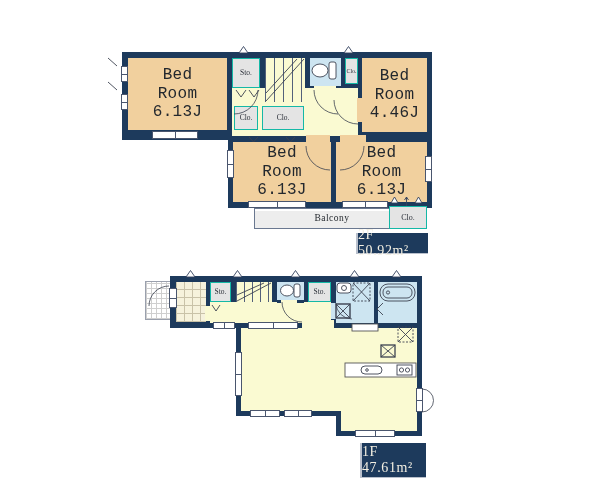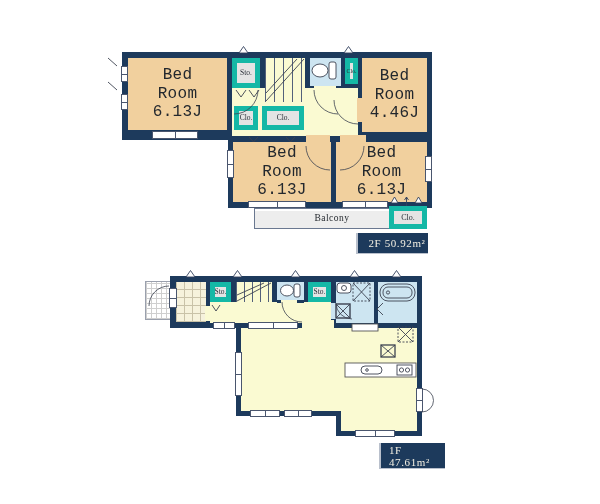--- a/index.html
+++ b/index.html
@@ -4,42 +4,42 @@
 <style>
   html,body{margin:0;padding:0;background:#fff;}
   #canvas{position:relative;width:600px;height:504px;background:#fff;overflow:hidden;
           font-family:"Liberation Serif",serif;color:var(--text,#23282e);}
   .navy{position:absolute;background:var(--wall,#1d3a5c);}
   .room{position:absolute;display:flex;align-items:center;justify-content:center;
         text-align:center;white-space:pre-line;box-sizing:border-box;line-height:1.15;}
   .tan{background:var(--bedroom,#f1d09e);font-size:16px;letter-spacing:.3px;font-family:Liberation Mono, monospace;}
   .hall{background:var(--hall,#fafad2);}
   .wet{background:var(--wet,#cde5f1);}
-  .closet{background:var(--closet,#e4e4e4);border:5px solid #14b8a6;font-size:7.5px;
+  .closet{background:var(--closet,#e4e4e4);border:1px solid #14b8a6;font-size:7.5px;
           color:#2a2f38;}
   .patch{position:absolute;}
   .stairs2{background:var(--hall,#fafad2);
     background-image:repeating-linear-gradient(90deg,#53607a 0 1px,transparent 1px 9px);}
   .stairs1{background:var(--hall,#fafad2);
     background-image:repeating-linear-gradient(90deg,#53607a 0 1px,transparent 1px 8px);}
   .entrytile{background:#f6f2dc;
     background-image:repeating-linear-gradient(0deg,#c9c2a8 0 1px,transparent 1px 8px),
                      repeating-linear-gradient(90deg,#c9c2a8 0 1px,transparent 1px 8px);}
   .porch{position:absolute;background:#fff;border:1px solid #9aa0ad;box-sizing:border-box;
     background-image:repeating-linear-gradient(0deg,#cfcfcf 0 1px,transparent 1px 5px),
                      repeating-linear-gradient(90deg,#cfcfcf 0 1px,transparent 1px 5px);}
   .balcony{background:var(--balcony,#ededed);border:1px solid #6a7890;box-sizing:border-box;
            font-size:9.5px;letter-spacing:.5px;box-shadow:inset 0 2px 0 #fff;margin-left:24px;}
   .win{position:absolute;background:#fff;border:1px solid #4a566e;box-sizing:border-box;}
   .win.h::after{content:"";position:absolute;left:50%;top:0;bottom:0;width:1px;background:#4a566e;}
   .win.v::after{content:"";position:absolute;top:50%;left:0;right:0;height:1px;background:#4a566e;}
   .arealabel{position:absolute;background:var(--wall,#1d3a5c);color:var(--labeltext,#f3efe2);
-    font-size:11px;display:flex;align-items:center;justify-content:center;
+    font-size:14px;display:flex;align-items:center;justify-content:center;
     letter-spacing:.6px;border-left:2px solid #b9c0cc;border-bottom:1px solid #b9c0cc;
-    box-sizing:border-box;padding-left:8px;}
+    box-sizing:border-box;}
   svg.overlay{position:absolute;left:0;top:0;pointer-events:none;}
 </style>
 </head>
 <body>
 
 <div id="canvas">
 
   <div class="navy" style="left:122px;top:52px;width:310px;height:88px"></div>
   <div class="navy" style="left:228px;top:136px;width:204px;height:72px"></div>
 
@@ -107,21 +107,21 @@
 
   <div class="win v" style="left:169px;top:288px;width:8px;height:20px"></div>
   <div class="win h" style="left:213px;top:322px;width:22px;height:7px"></div>
   <div class="win h" style="left:248px;top:322px;width:50px;height:7px"></div>
   <div class="win v" style="left:235px;top:352px;width:7px;height:44px"></div>
   <div class="win h" style="left:250px;top:410px;width:30px;height:7px"></div>
   <div class="win h" style="left:284px;top:410px;width:28px;height:7px"></div>
   <div class="win h" style="left:355px;top:430px;width:40px;height:7px"></div>
   <div class="win v" style="left:416px;top:388px;width:7px;height:24px"></div>
 
-  <div class="arealabel" style="left:379px;top:443px;width:66px;height:26px">1F 47.61m²</div>
+  <div class="arealabel" style="left:360px;top:443px;width:66px;height:35px">1F 47.61m²</div>
 
   <svg class="overlay" width="600" height="504" viewBox="0 0 600 504" fill="none" stroke="#3c4250" stroke-width="0.9">
 
     <g>
       <path d="M266,101 L304,59"></path>
         <path d="M266,93 L297,59"></path>
       <path d="M237,301 L271,283"></path>
         <path d="M237,295 L264,283"></path>
     </g>
 

